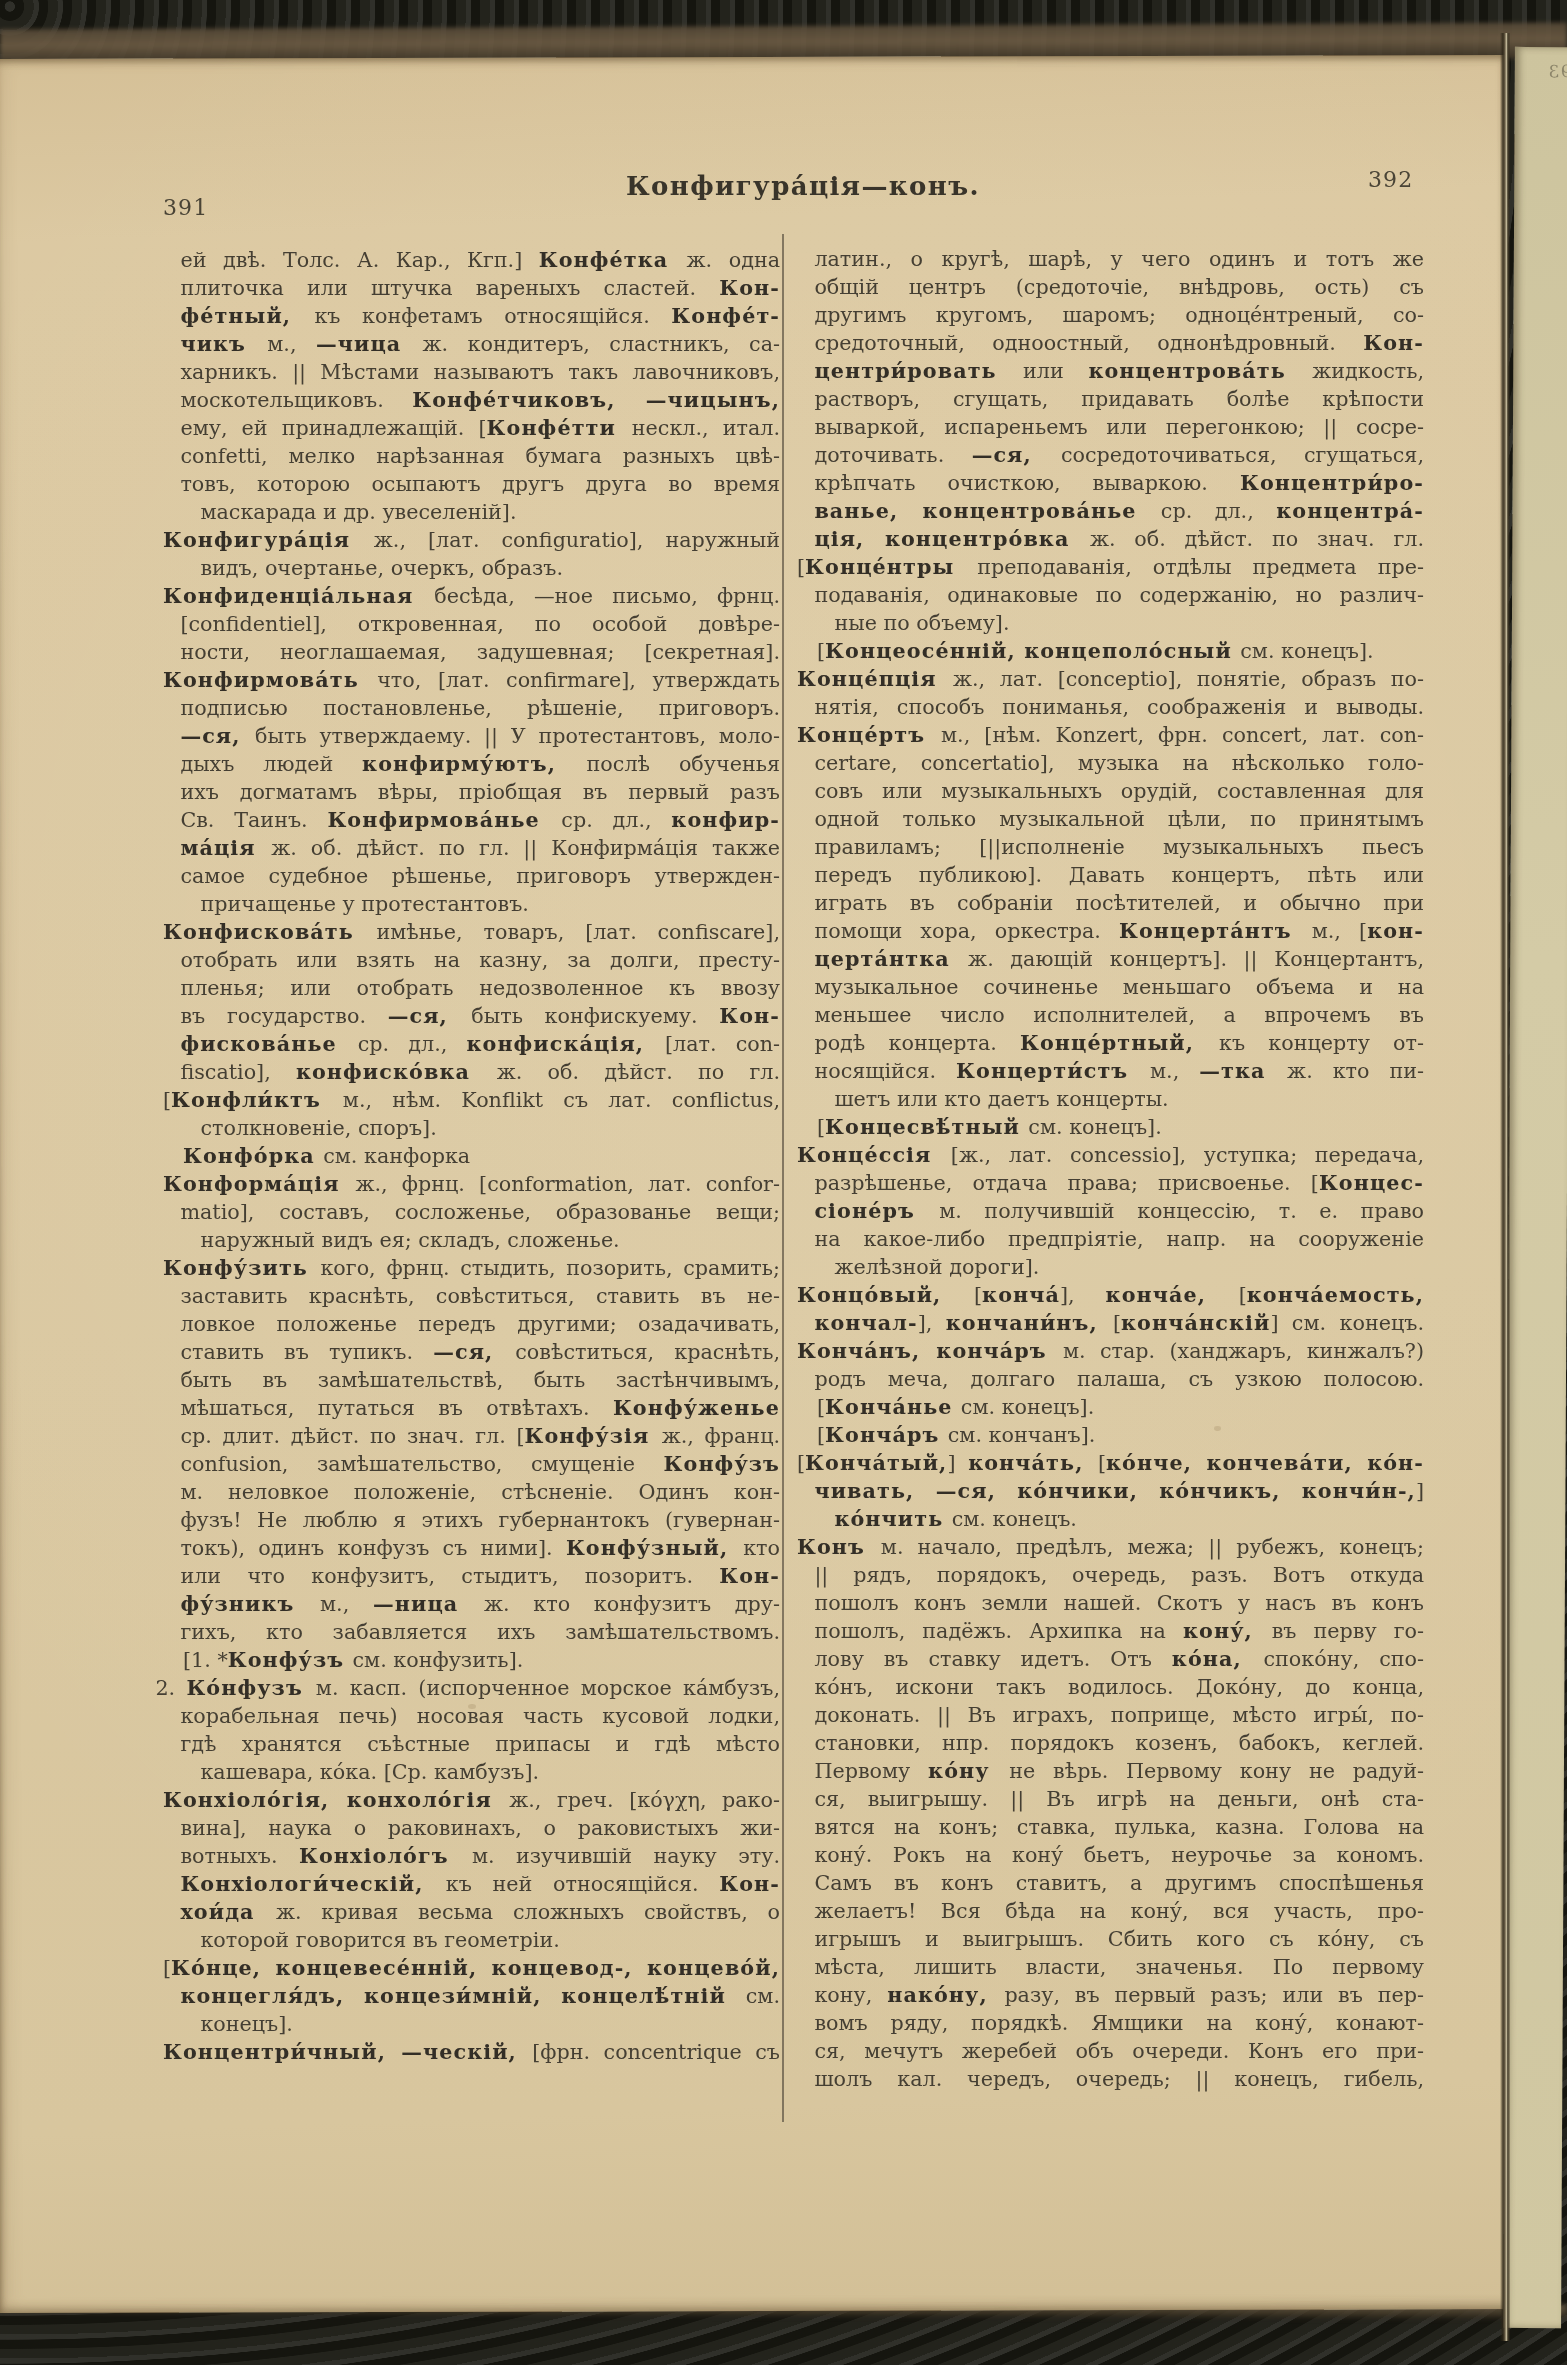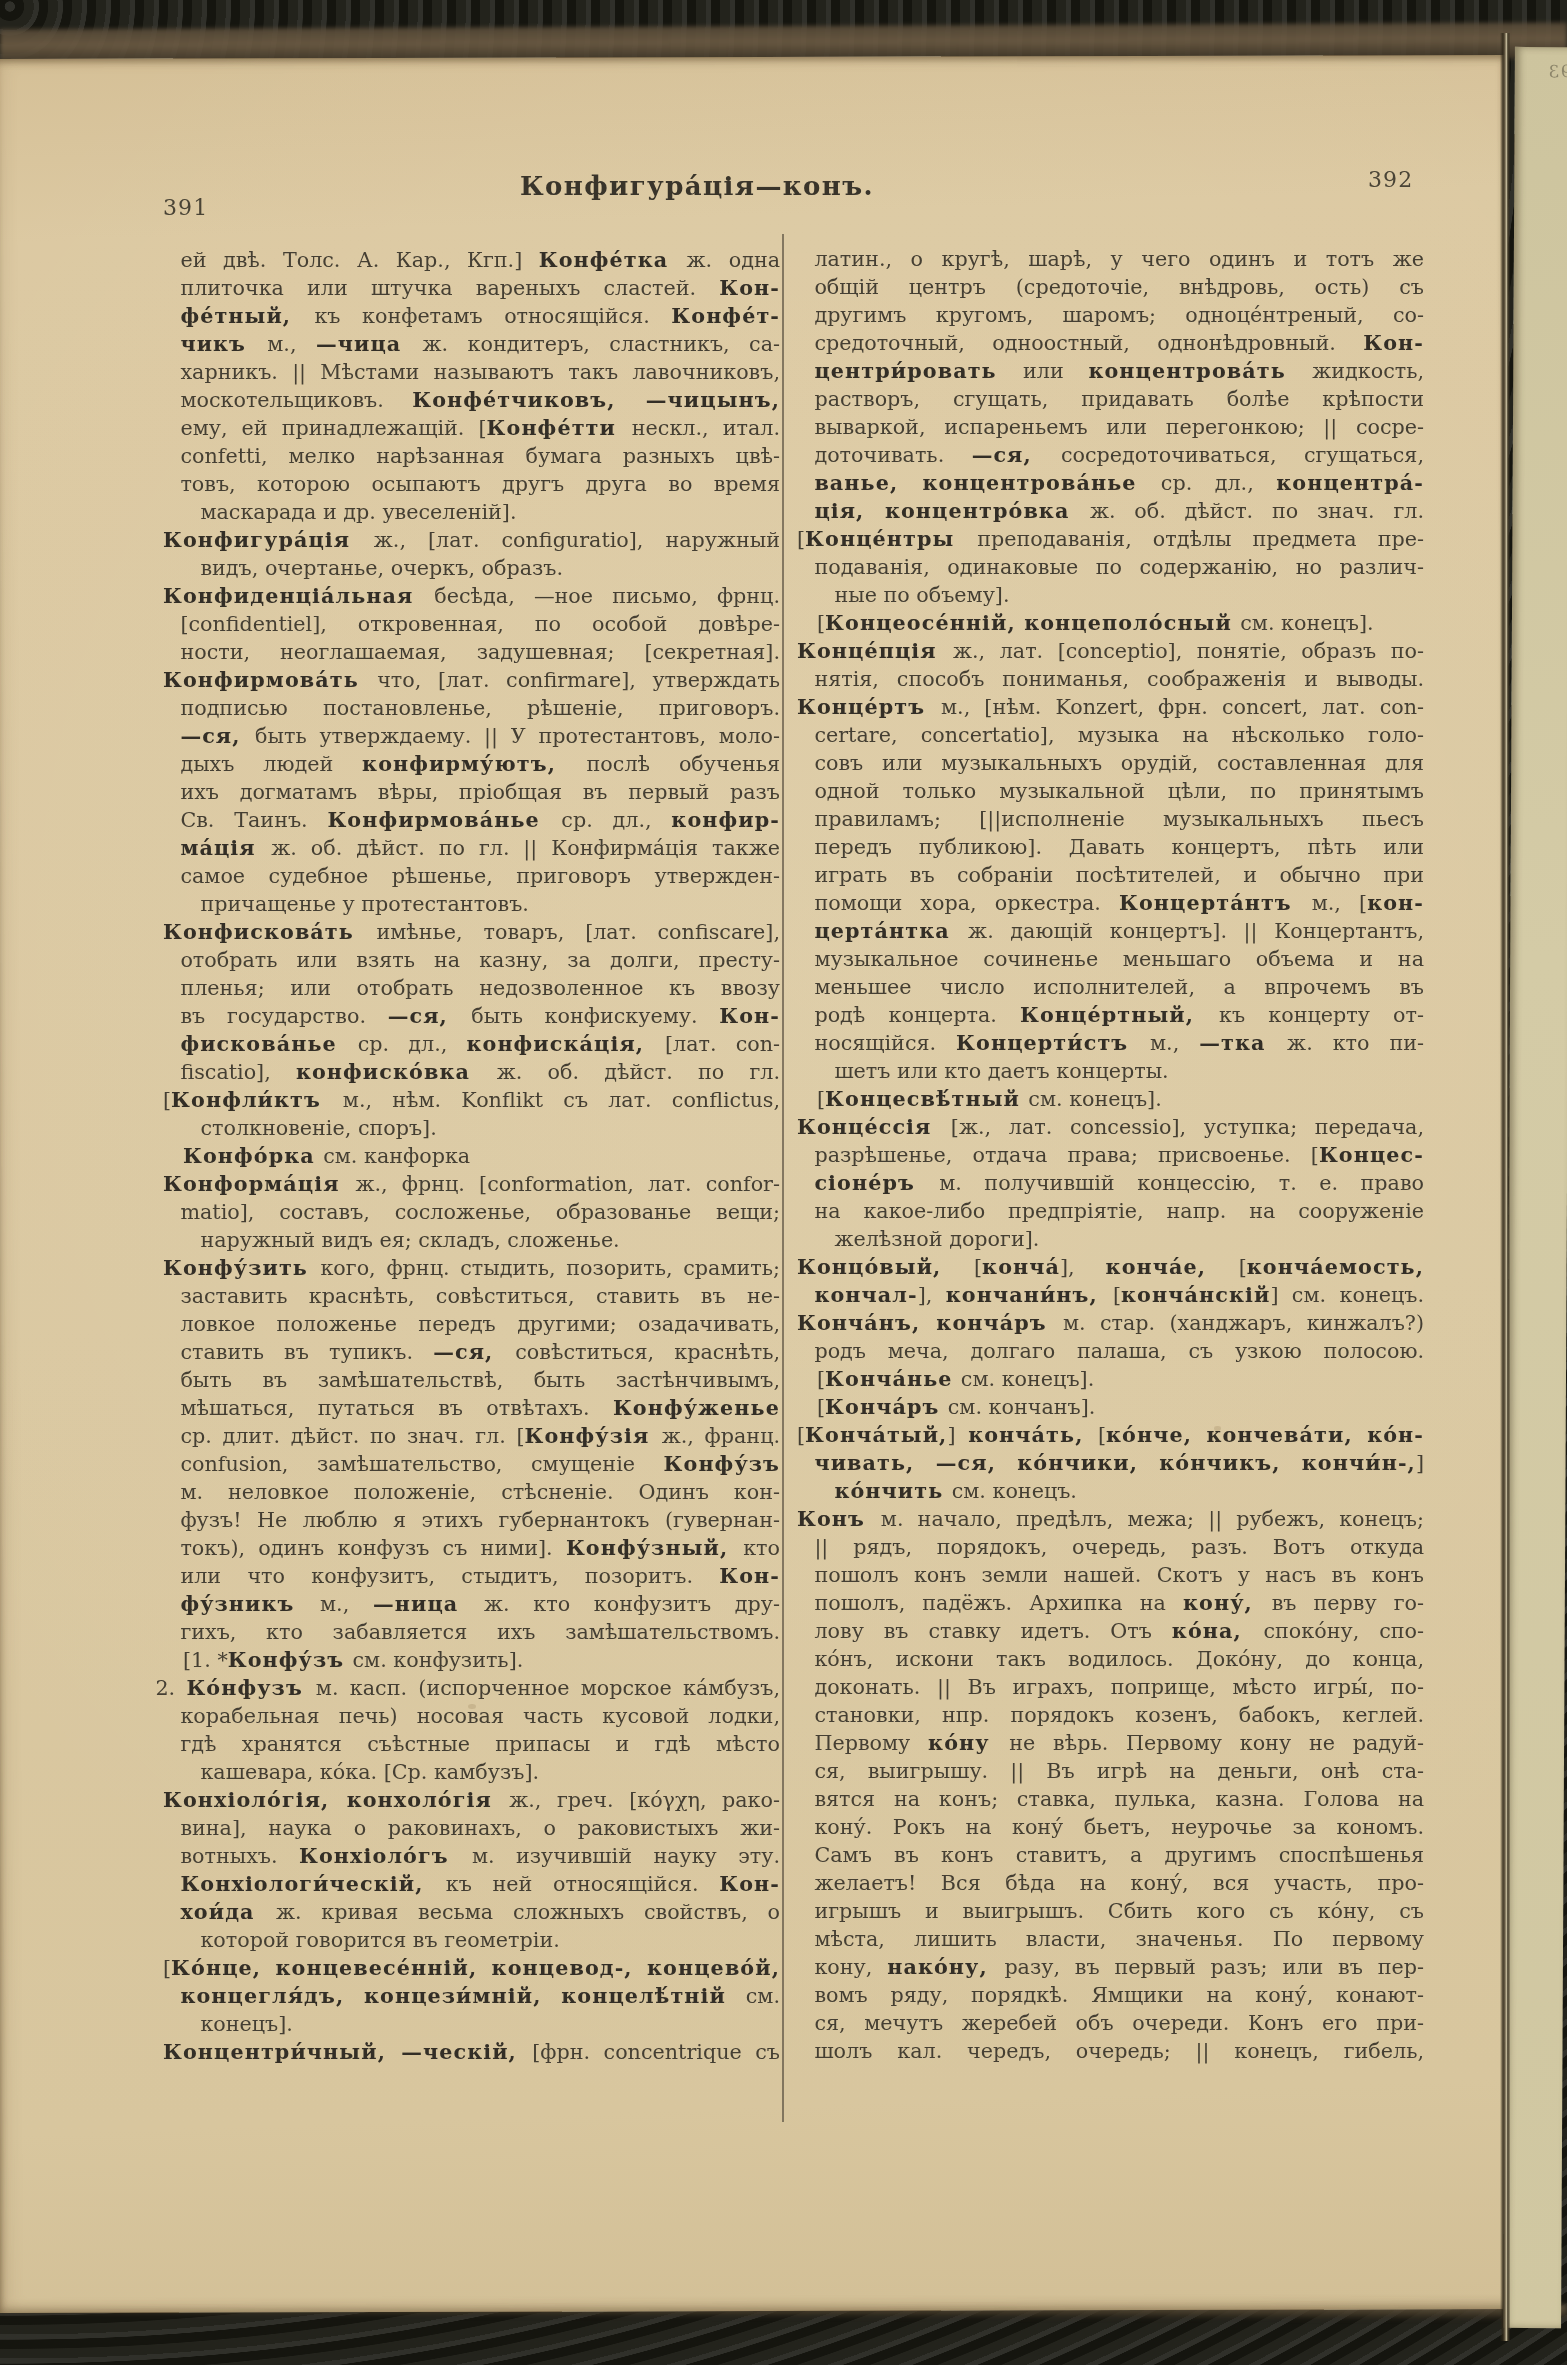--- a/index.html
+++ b/index.html
@@ -43,21 +43,21 @@
   }
   .seam{
     position:absolute;left:1500px;top:33px;width:9.8px;height:2308px;
     background:linear-gradient(90deg,rgba(30,25,15,0) 0%,rgba(45,38,24,.85) 30%,#6d6149 52%,#d9cfae 62%,#463d2b 78%,rgba(30,25,15,.2) 100%);
   }
   
   .col-num{position:absolute;font-size:22px;color:#4a4436;letter-spacing:1.1px;}
   .col-num.left{left:163px;top:184px;margin-top:11px;}
   .col-num.right{left:1368px;top:167px;}
   .page-title{
-    position:absolute;left:414px;top:171px;width:566px;text-align:center;
+    position:absolute;left:414px;top:171px;width:566px;text-align:right;
     font-size:26px;font-weight:700;letter-spacing:1.4px;color:#39342a;
   }
   
   .column{position:absolute;color:#453f33;font-size:20.7px;}
   .column.left{left:163px;top:246px;width:617px;}
   .column.right{left:797px;top:245px;width:627px;}
   .divider{position:absolute;left:782px;top:234px;width:1.6px;height:1888px;background:#5c5243;opacity:.7;}
   .ln{
     height:28px;line-height:28px;
     text-align:justify;text-align-last:justify;
@@ -162,20 +162,21 @@
     </div>
   <div class="column right">
       <div class="ln"><span class="r-n">латин., о кругѣ, шарѣ, у чего одинъ и тотъ же</span></div>
       <div class="ln"><span class="r-n">общій центръ (средоточіе, внѣдровь, ость) съ</span></div>
       <div class="ln"><span class="r-n">другимъ кругомъ, шаромъ; одноце́нтреный, со-</span></div>
       <div class="ln"><span class="r-n">средоточный, одноостный, однонѣдровный. </span><span class="r-b">Кон-</span></div>
       <div class="ln"><span class="r-b">центри́ровать </span><span class="r-n">или </span><span class="r-b">концентрова́ть </span><span class="r-i">жидкость,</span></div>
       <div class="ln"><span class="r-i">растворъ, </span><span class="r-n">сгущать, придавать болѣе крѣпости</span></div>
       <div class="ln"><span class="r-n">вываркой, испареньемъ или перегонкою; || сосре-</span></div>
       <div class="ln"><span class="r-n">доточивать. </span><span class="r-b">—ся, </span><span class="r-n">сосредоточиваться, сгущаться,</span></div>
+      <div class="ln"><span class="r-n">крѣпчать очисткою, вываркою. </span><span class="r-b">Концентри́ро-</span></div>
       <div class="ln"><span class="r-b">ванье, концентрова́нье </span><span class="r-n">ср. дл., </span><span class="r-b">концентра́-</span></div>
       <div class="ln"><span class="r-b">ція, концентро́вка </span><span class="r-n">ж. об. дѣйст. по знач. гл.</span></div>
       <div class="ln h"><span class="r-n">[</span><span class="r-b">Конце́нтры </span><span class="r-i">преподаванія, </span><span class="r-n">отдѣлы предмета пре-</span></div>
       <div class="ln"><span class="r-n">подаванія, одинаковые по содержанію, но различ-</span></div>
       <div class="ln end"><span class="r-n">ные по объему].</span></div>
       <div class="ln h end"><span class="r-n">[</span><span class="r-b">Концеосе́нній, концеполо́сный </span><span class="r-n">см. </span><span class="r-i">конецъ</span><span class="r-n">].</span></div>
       <div class="ln h"><span class="r-b">Конце́пція </span><span class="r-n">ж., лат. [conceptio], понятіе, образъ по-</span></div>
       <div class="ln"><span class="r-n">нятія, способъ пониманья, соображенія и выводы.</span></div>
       <div class="ln h"><span class="r-b">Конце́ртъ </span><span class="r-n">м., [нѣм. Konzert, фрн. concert, лат. con-</span></div>
       <div class="ln"><span class="r-n">certare, concertatio], музыка на нѣсколько голо-</span></div>

